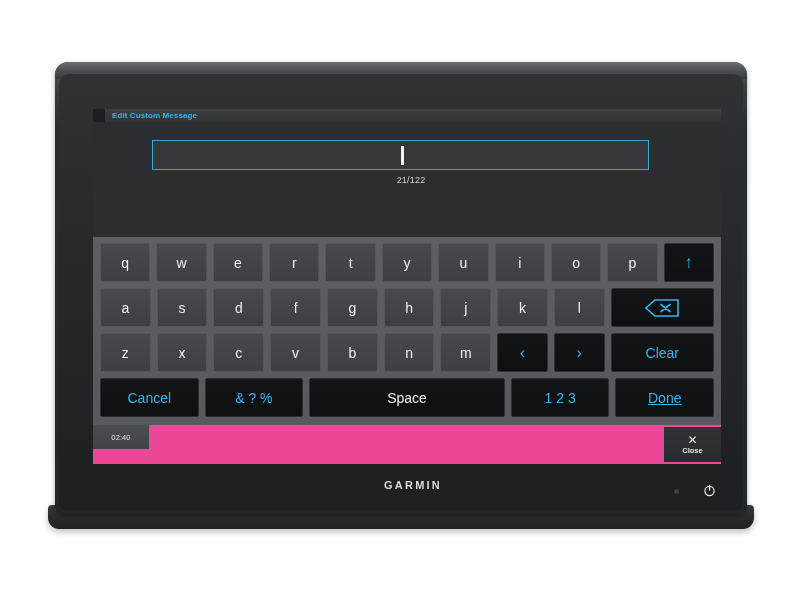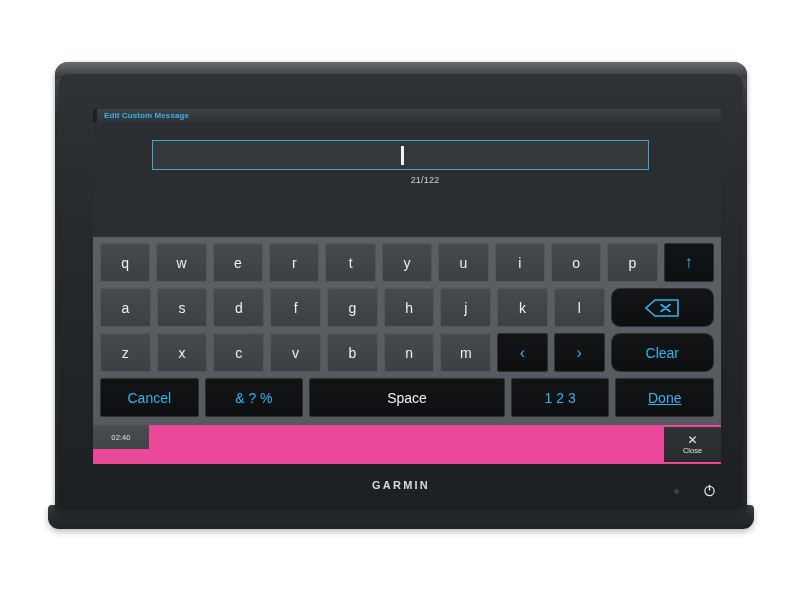--- a/index.html
+++ b/index.html
@@ -62,21 +62,21 @@
     top: 47px;
     width: 628px;
     height: 355px;
     background: #1c1e20;
     overflow: hidden;
   }
 
   
   .titlebar {
     position: absolute;
-    left: 4px; top: 0;
+    left: 12px; top: 0;
     width: 628px; height: 13px;
     background: linear-gradient(180deg, #3d4044 0%, #303336 100%);
   }
   .titlebar-label {
     position: absolute;
     left: 7px; top: 1px;
     font-size: 8px;
     font-weight: bold;
     color: #36b4e8;
     letter-spacing: 0.1px;
@@ -111,21 +111,21 @@
   .caret {
     display: inline-block;
     width: 3px;
     height: 19px;
     background: #f2f2f2;
     margin-left: 3px;
     vertical-align: -3px;
   }
   .charcount {
     position: absolute;
-    left: 18px; top: 53px;
+    left: 4px; top: 53px;
     width: 628px;
     text-align: center;
     font-size: 9px;
     color: #cfd2d4;
     letter-spacing: 0.2px;
   }
 
   
   .keyboard {
     position: absolute;
@@ -159,21 +159,21 @@
     background: linear-gradient(180deg, #46494d 0%, #3c3f43 100%);
     border: 1px solid #53565a;
   }
   
   .key.func {
     background: linear-gradient(180deg, #121416 0%, #0d0f11 100%);
     border: 1px solid #2c2f33;
     color: #2fb4ef;
   }
   .key.func.white { color: #f0f0f0; }
-  .key.wide2 { flex: 2.08 1 0; border-radius: 9px; }
+  .key.wide2 { flex: 2.08 1 0; }
   .key.wide-cancel { flex: 1.72 1 0; justify-content: center; }
   .key.wide-sym { flex: 1.72 1 0; }
   .key.wide-space { flex: 3.45 1 0; }
   .key.wide-123 { flex: 1.72 1 0; }
   .key.wide-done { flex: 1.72 1 0; text-decoration: underline; }
   .key.txt-btn { font-size: 14px; }
 
   .arrow-up { font-size: 17px; line-height: 1; color: #2fb4ef; }
   .chev { font-size: 16px; line-height: 1; color: #2fb4ef; }
 
@@ -212,32 +212,34 @@
   .close-x {
     font-size: 12px;
     color: #e8eaec;
     line-height: 10px;
     font-weight: 300;
   }
   .close-label {
     font-size: 7.5px;
     color: #e0e2e4;
     line-height: 9px;
+    font-weight: bold;
   }
 
   
   .brand {
     position: absolute;
     left: 0; top: 417px;
     width: 692px;
     text-align: center;
     font-size: 11px;
     letter-spacing: 2.2px;
     color: #d8dadc;
     font-weight: bold;
+    padding-left: 12px;
   }
   .sensor-dot {
     position: absolute;
     left: 619px; top: 427px;
     width: 5px; height: 5px;
     border-radius: 50%;
     background: #3c3f42;
   }
   .power-icon {
     position: absolute;

